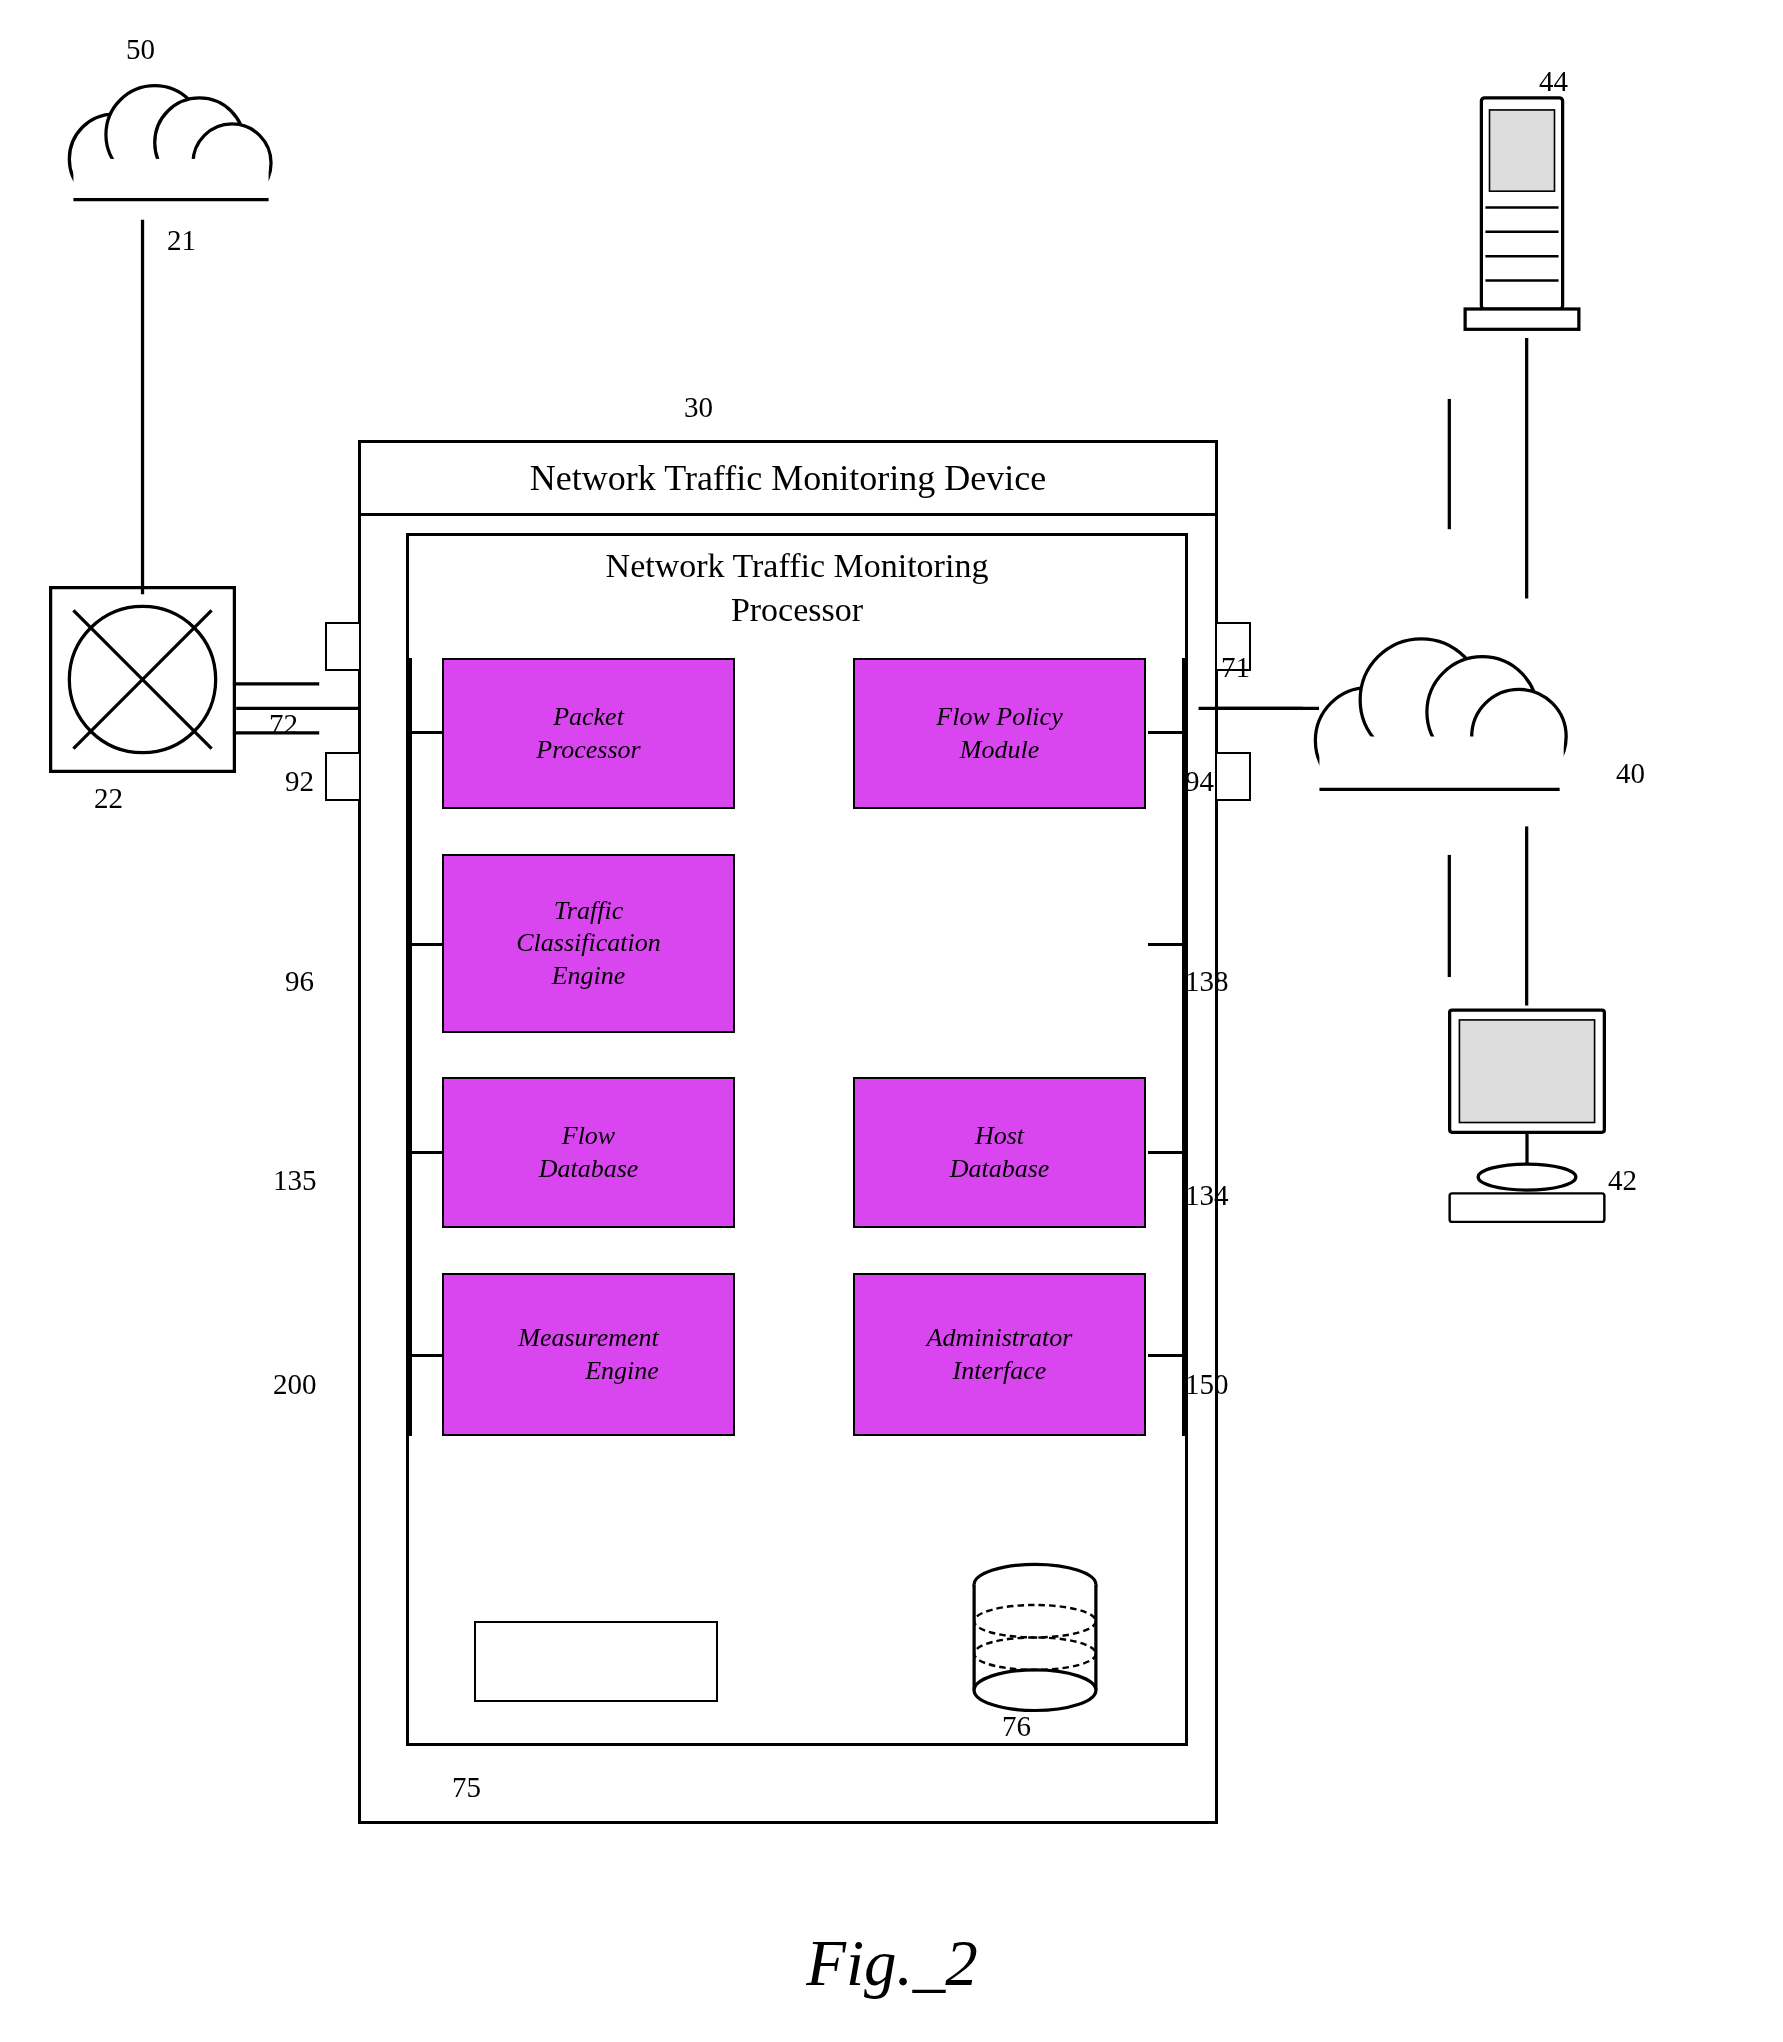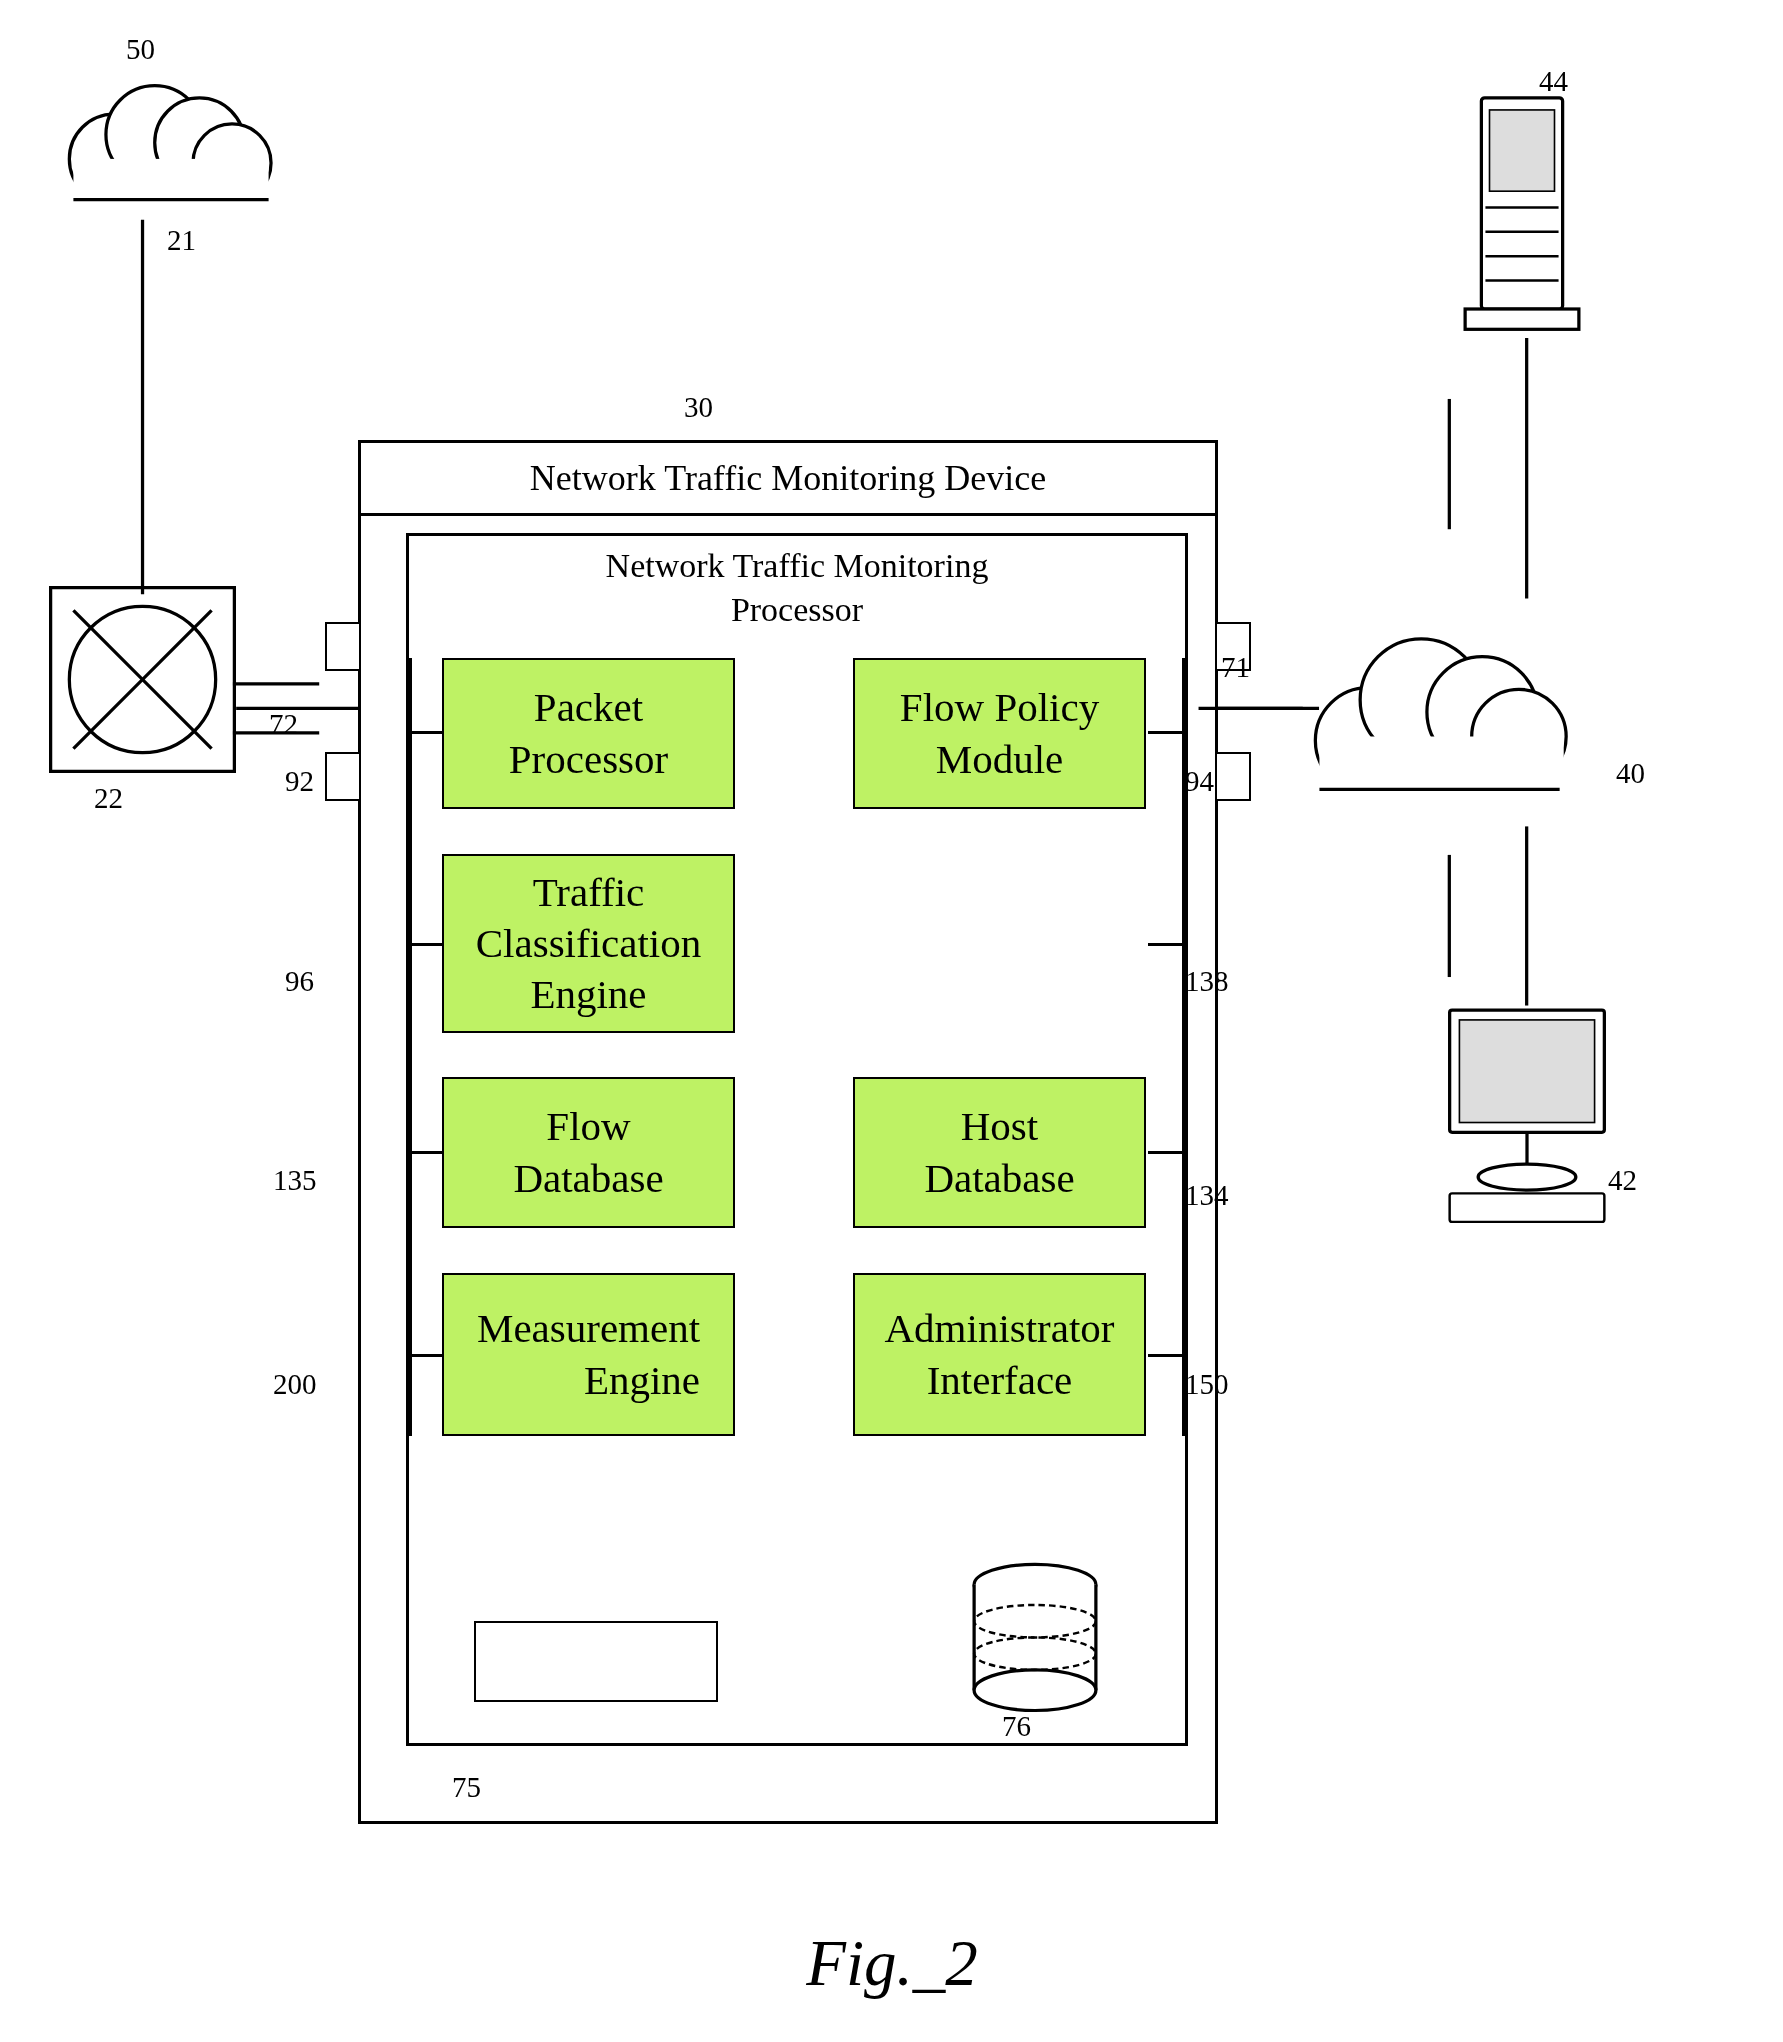--- a/index.html
+++ b/index.html
@@ -46,27 +46,28 @@
     .processor-box {
       position: absolute;
       border: 3.3px solid #000;
       background: #fff;
     }
 
     
     .comp-box {
       position: absolute;
       border: 2.4px solid #000;
-      background: #bef264;
+      background: #d946ef;
       display: flex;
       align-items: center;
       justify-content: center;
       text-align: center;
-      font-size: 41px;
+      font-size: 26px;
       line-height: 1.25;
+      font-style: italic;
     }
 
     
     .connector-sq {
       position: absolute;
       width: 36px;
       height: 49px;
       border: 2.4px solid #000;
       background: #fff;
     }

